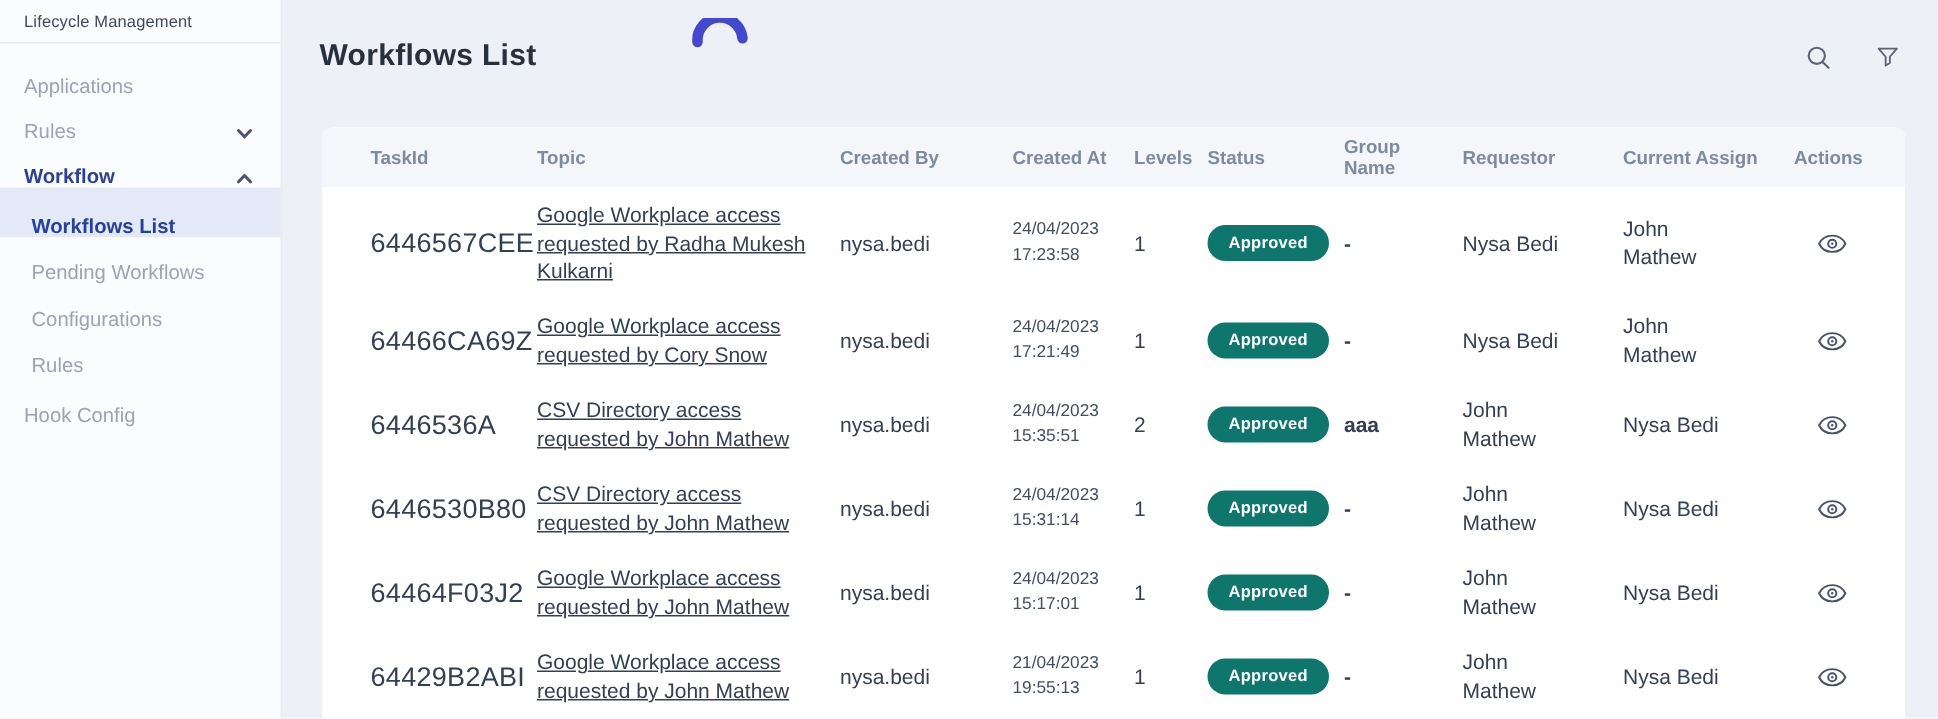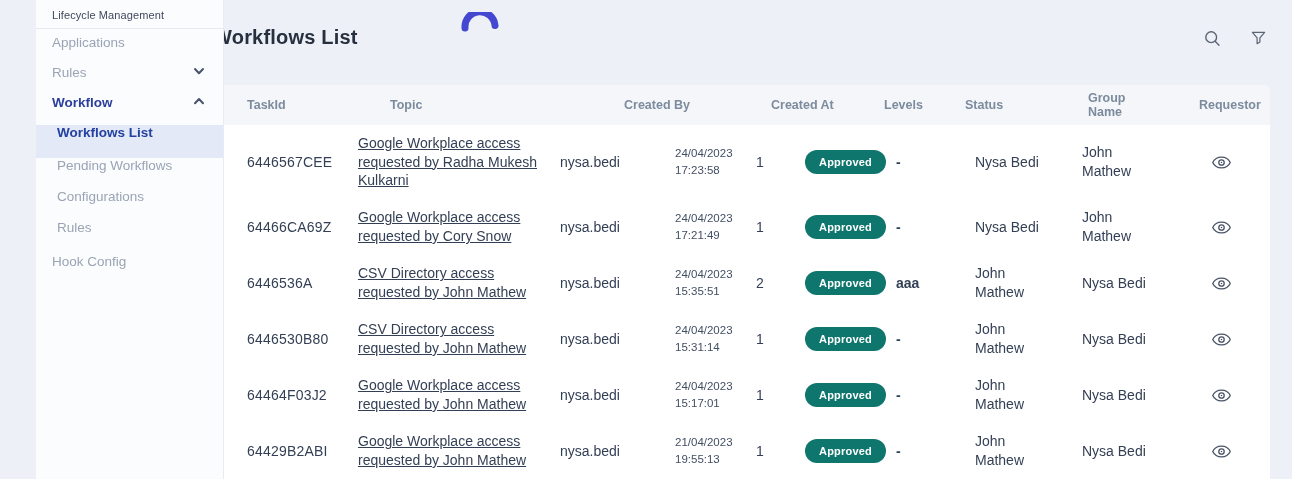--- a/index.html
+++ b/index.html
@@ -10,30 +10,29 @@
     color:#333f54;
     position:relative;
   }
 
   
   .sidebar {
     position:absolute; left:0; top:0; bottom:0; width:188px;
     background:#fbfcfe;
     border-right:1px solid #e8ebf1;
     z-index:2;
-    margin-left:36px;
   }
   .sidebar-heading {
     font-size:11px; color:#3f495c; padding:9px 16px 7px 16px;
     letter-spacing:.1px;
   }
   .sidebar-divider { height:1px; background:#e6e9ef; }
   .nav { padding-top:6px; }
   .nav-item {
-    display:flex; align-items:flex-start; justify-content:space-between;
+    display:flex; align-items:flex-end; justify-content:space-between;
     padding:0 18px 0 16px; height:30px; cursor:pointer;
     font-size:13.5px; color:#9aa4b4; font-weight:500;
   }
   .nav-item.child { padding-left:21px; height:31px; }
   .nav-item.active-parent { color:#2b3f9c; font-weight:700; }
   .nav-item.selected {
     background:#e4e9f8; color:#2440a0; font-weight:700; height:33px;
   }
   .nav-item.spaced { margin-top:3px; }
   .chev { width:12px; height:12px; flex:0 0 auto; }
@@ -57,27 +56,27 @@
     background:#ffffff; border-radius:6px 6px 0 0; overflow:hidden;
   }
   .grid-row {
     display:grid;
     grid-template-columns:111px 202px 115px 81px 49px 91px 79px 107px 114px 74px;
     padding-left:32px;
     align-items:center;
   }
   .thead {
     background:#f5f6f9; height:40px;
-    font-size:12.5px; font-weight:700; color:#7c8b9e;gap:32px;
+    font-size:12.5px; font-weight:700; color:#7c8b9e;
   }
   .thead .hcell { padding-right:8px; }
   .trow { min-height:56px; background:#fff; font-size:14px; }
   .trow.tall { min-height:74px; }
   .cell { padding-right:10px; }
-  .cell.taskid { font-weight:500; font-size:14px; letter-spacing:.2px; }
+  .cell.taskid { font-weight:500; font-size:18px; letter-spacing:.2px; }
   .cell.topic { padding-right:22px; line-height:1.35; font-weight:500;text-decoration:underline; }
   .cell.createdat { font-size:11.5px; line-height:1.5; color:#414e64; display:flex; flex-direction:column; }
   .cell.levels { font-weight:500; }
   .cell.group { font-weight:600; }
   .namewrap { display:inline-block; max-width:80px; line-height:1.35; font-weight:500; }
   .pill {
     display:inline-block; background:#0f766e; color:#ffffff;
     font-size:11px; font-weight:700; padding:6px 14px; border-radius:14px;
     letter-spacing:.2px;
   }

